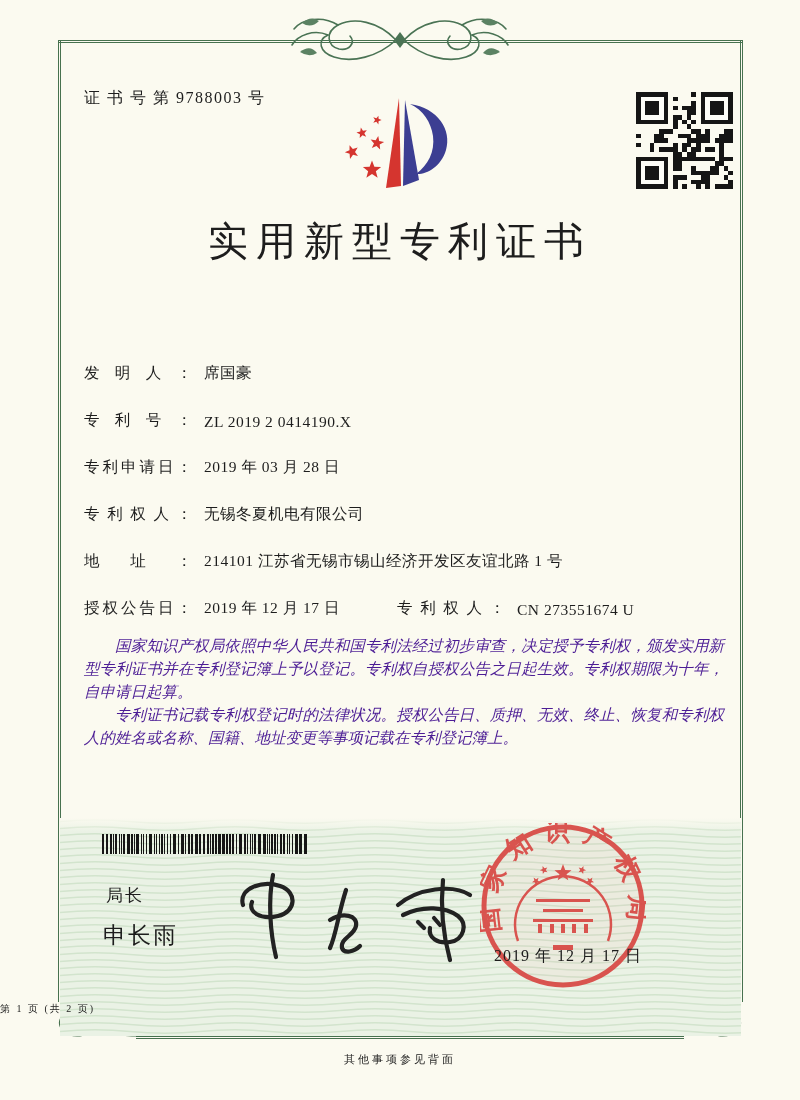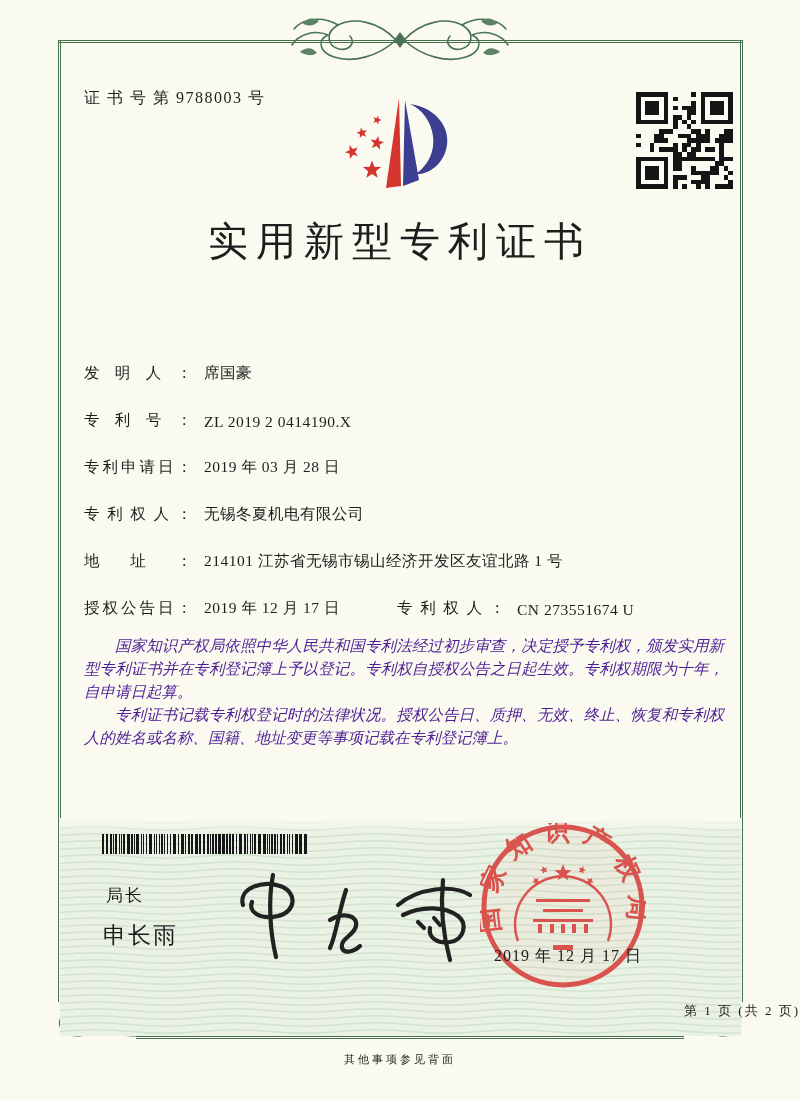--- a/index.html
+++ b/index.html
@@ -40,22 +40,22 @@
   
   .barcode{position:absolute; left:102px; top:834px; z-index:2;}
   .director{position:absolute; left:106px; top:884px; font-size:17px; letter-spacing:2px; z-index:2;font-family:Liberation Serif, serif;}
   .director-name{position:absolute; left:103px; top:920px; font-size:23px; letter-spacing:2px; z-index:2;}
   .signature{position:absolute; left:218px; top:860px; z-index:2;}
   .seal{position:absolute; left:480px; top:823px; z-index:3; opacity:.92;}
   .seal-text{font-size:25px; letter-spacing:12px; font-weight:700; fill:#d84743;
     font-family:"Liberation Serif",serif;}
   .seal-date{position:absolute; left:486px; top:946px; width:164px; text-align:center;
     font-size:16px; z-index:4; letter-spacing:1px;}
-  .page-info{position:absolute; left:0; right:0; top:1002px; text-align:right;
-    font-size:13px; letter-spacing:2px; z-index:2;}
+  .page-info{position:absolute; left:0; right:0; top:1002px; text-align:left;
+    font-size:10px; letter-spacing:2px; z-index:2;}
   .back-note{position:absolute; left:0; right:0; top:1052px; text-align:center;
     font-size:11px; letter-spacing:3px;}
 </style>
 </head>
 <body>
 
 <div class="page">
 
   <div class="frame-top"></div>
   <div class="frame-left"></div>

